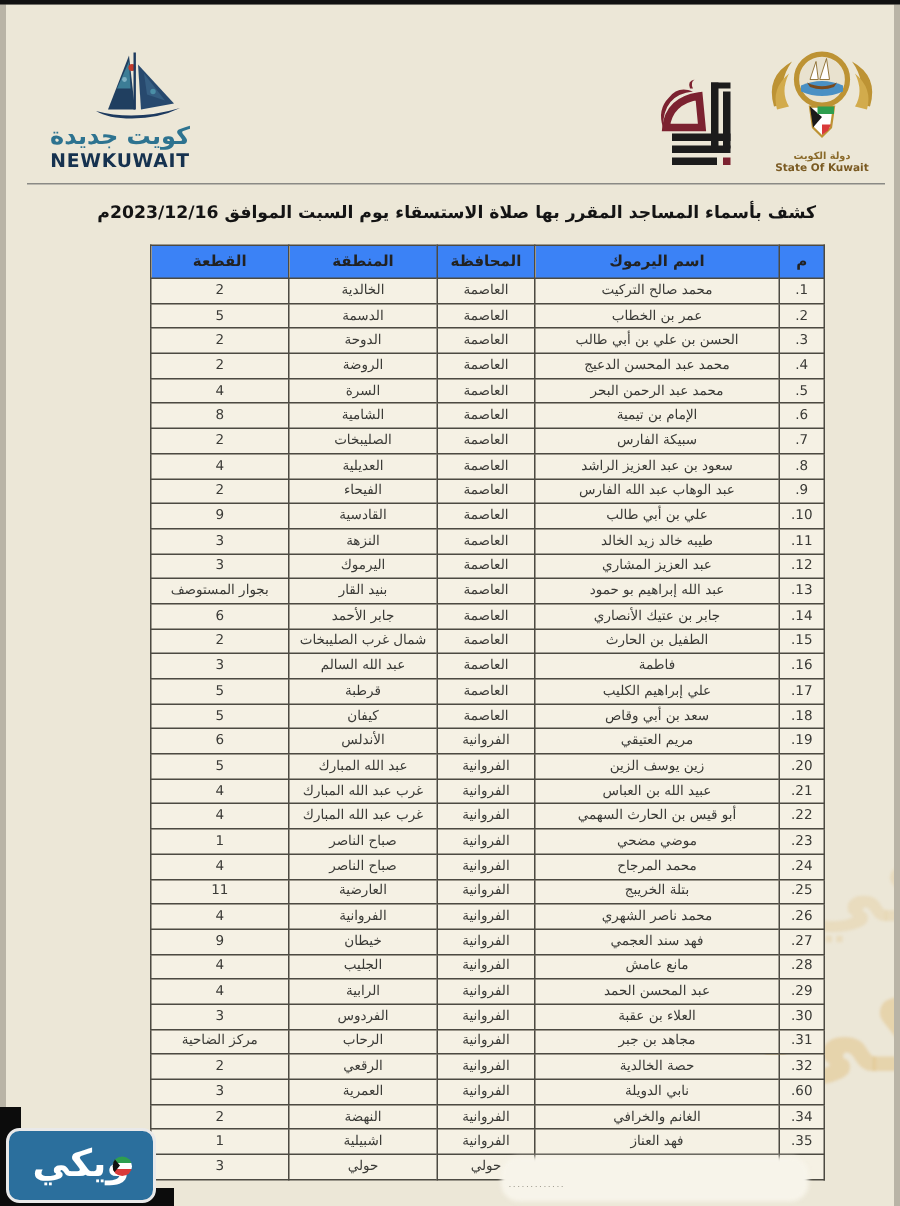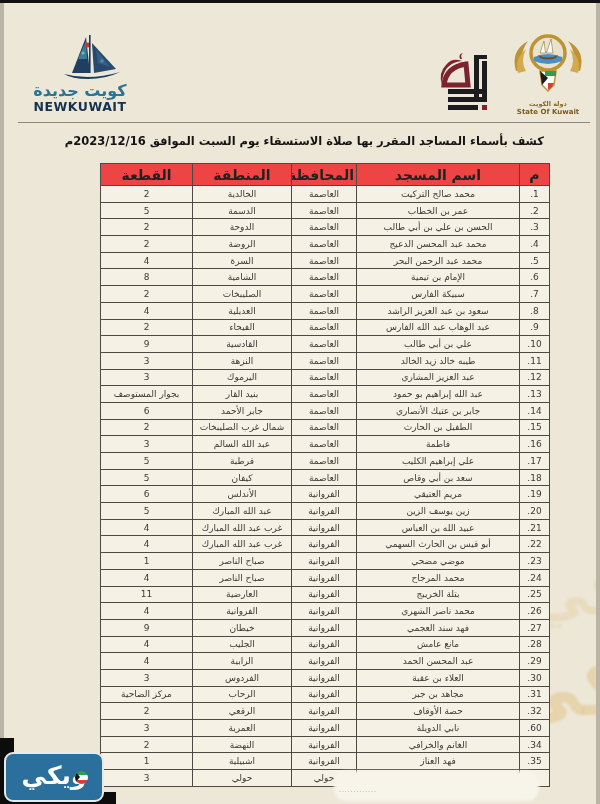--- a/index.html
+++ b/index.html
@@ -35,21 +35,21 @@
   table.main{
     position:absolute;left:96px;top:160px;width:449px;
     border-collapse:collapse;direction:rtl;table-layout:fixed;
     z-index:3;
   }
   table.main td,table.main th{
     border:1px solid #4c4a42;overflow:hidden;white-space:nowrap;
     text-align:center;vertical-align:middle;padding:0 2px;
   }
   table.main th{
-    height:21px;background:#ef4444;font-size:14px;font-weight:bold;color:#222;
+    height:21px;background:#3b82f6;font-size:10px;font-weight:bold;color:#222;
   }
   table.main td{height:15.7px;font-size:9px;color:#3a3a36;background:#f5f1e4;}
   td.numcell{background:#f0e8cb;font-size:8.5px;color:#444;}
   td.blockcell{font-size:10px;font-family:"DejaVu Sans",sans-serif;}
   td.blocktext{font-size:8px;}
   .smudge{
     position:absolute;left:330px;top:768px;width:205px;height:30px;z-index:4;
     background:#f7f4ea;border-radius:12px;filter:blur(1.5px);
   }
   .smudge-dots{
@@ -147,21 +147,21 @@
     <colgroup>
       <col style="width:30px">
         <col style="width:163px">
         <col style="width:65px">
         <col style="width:99px">
         <col style="width:92px">
     </colgroup>
     <thead>
         <tr>
           <th>م</th>
-          <th>اسم المسجد</th>
+          <th>اسم اليرموك</th>
           <th>المحافظة</th>
           <th>المنطقة</th>
           <th>القطعة</th>
         </tr>
       </thead>
     <tbody>
         <tr>
           <td class="numcell">1.</td>
           <td>محمد صالح التركيت</td>
           <td>العاصمة</td>
@@ -373,21 +373,21 @@
         </tr>
         <tr>
           <td class="numcell">31.</td>
           <td>مجاهد بن جبر</td>
           <td>الفروانية</td>
           <td>الرحاب</td>
           <td class="blocktext">مركز الضاحية</td>
         </tr>
         <tr>
           <td class="numcell">32.</td>
-          <td>حصة الأوقاف</td>
+          <td>حصة الخالدية</td>
           <td>الفروانية</td>
           <td>الرقعي</td>
           <td class="blockcell">2</td>
         </tr>
         <tr>
           <td class="numcell">60.</td>
           <td>نابي الدويلة</td>
           <td>الفروانية</td>
           <td>العمرية</td>
           <td class="blockcell">3</td>

